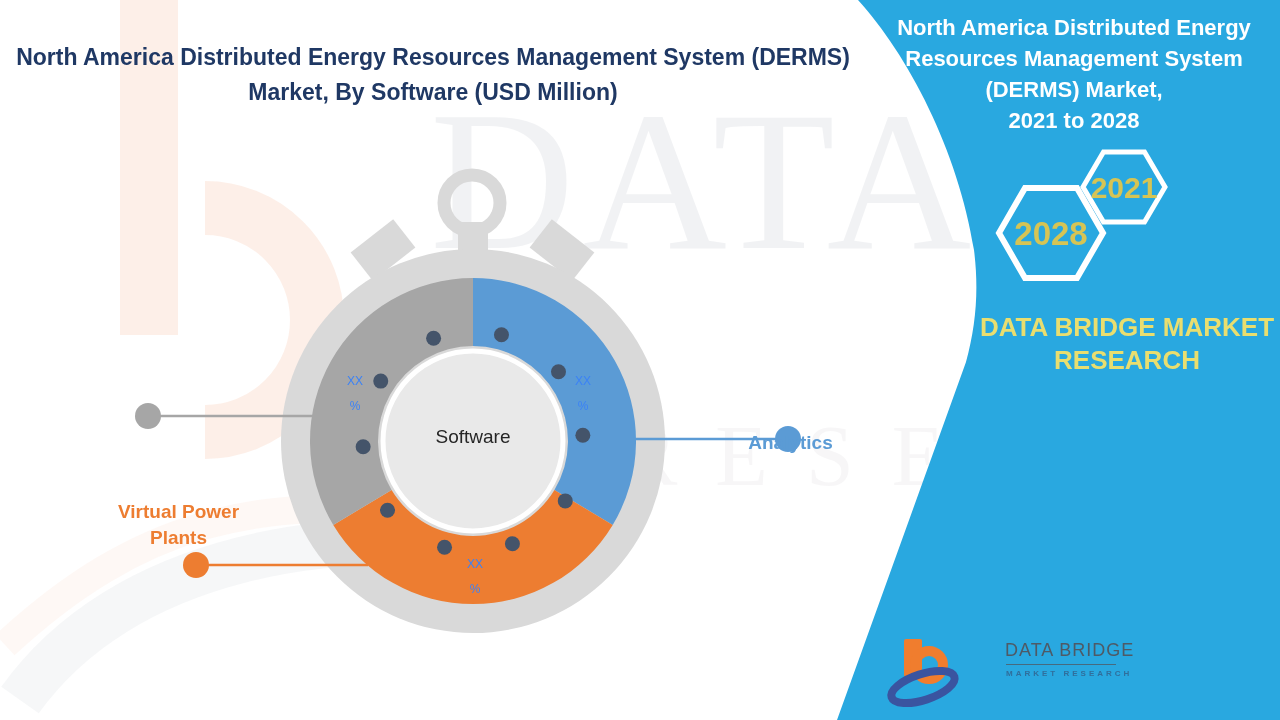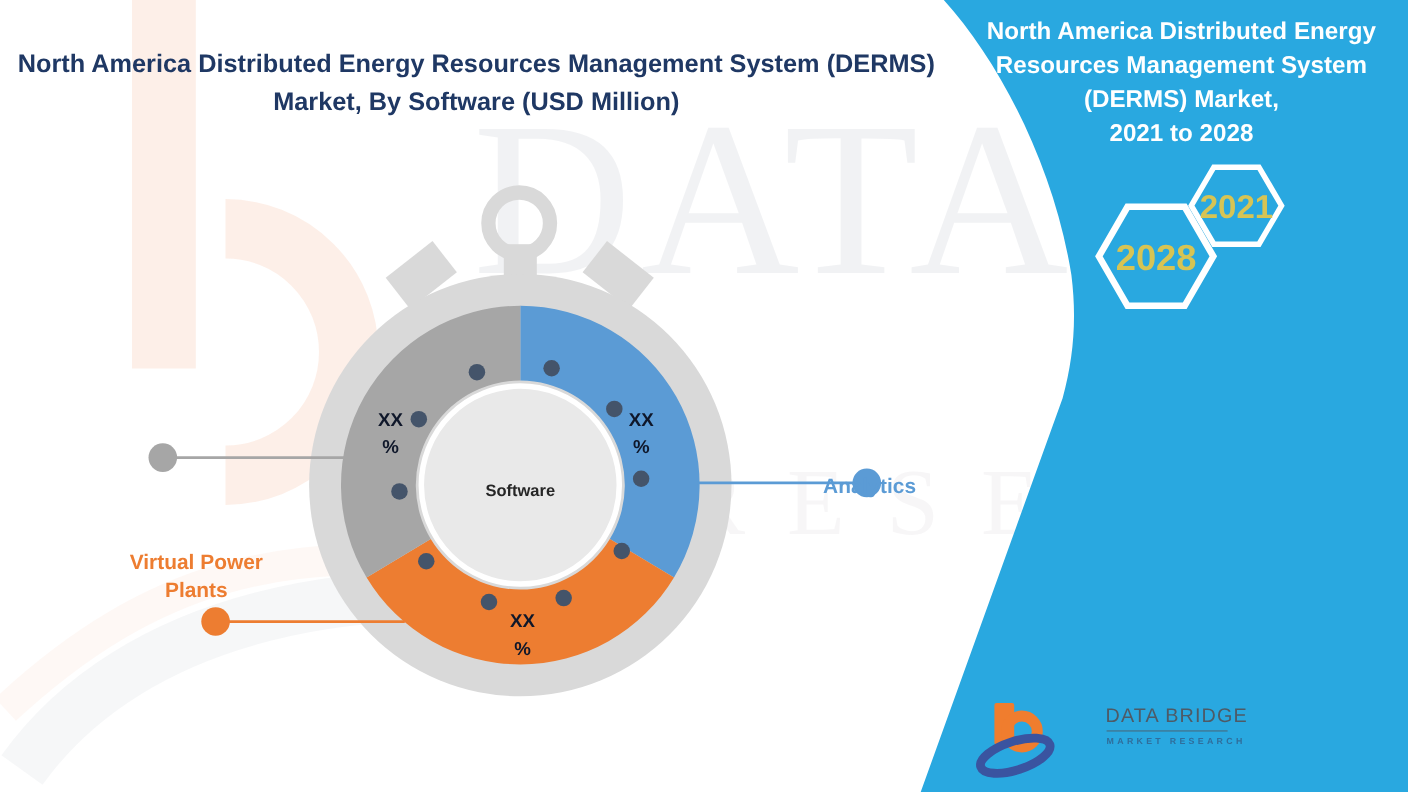--- a/index.html
+++ b/index.html
@@ -12,28 +12,28 @@
   .main-title{left:15px;top:40px;width:836px;text-align:center;
     font-size:23px;font-weight:600;color:#1f3864;line-height:35px;}
 
   
   .cat-label{font-size:19px;font-weight:700;text-align:center;line-height:26px;}
   .cat-mgmt{left:63px;top:343px;width:170px;color:#a6a6a6;}
   .cat-vpp{left:96px;top:499px;width:165px;color:#ed7d31;}
   .cat-analytics{left:728px;top:388px;width:125px;color:#5b9bd5;margin-top:42px;}
 
   
-  .xx-label{width:60px;text-align:center;color:#0f172a;font-weight:700;
-    font-size:17px;line-height:25px;}
+  .xx-label{width:60px;text-align:center;color:#3b82f6;font-weight:400;
+    font-size:12px;line-height:25px;}
   .xx-blue{left:553px;top:369px;}
   .xx-gray{left:325px;top:369px;}
   .xx-orange{left:445px;top:552px;}
 
-  .center-label{left:397px;top:438px;width:152px;text-align:center;
-    font-size:15px;font-weight:700;color:#262626;}
+  .center-label{left:397px;top:426px;width:152px;text-align:center;
+    font-size:19px;font-weight:400;color:#262626;}
 
   
   .panel-heading{left:893px;top:12px;width:362px;text-align:center;color:#ffffff;
     font-size:22px;font-weight:600;line-height:31px;}
   .brand-caption{left:977px;top:311px;width:300px;text-align:center;color:#e9de6f;
     font-size:26px;font-weight:600;line-height:33px;}
 
   
   .logo-name{left:1005px;top:640px;width:160px;font-size:18px;font-weight:400;
     color:#4e5a66;letter-spacing:1px;}
@@ -126,18 +126,19 @@
     <div>%</div>
   </div>
 
   <div class="abs center-label">Software</div>
 
   <div class="abs panel-heading">
     <div>North America Distributed Energy Resources Management System (DERMS) Market,</div>
     <div>2021 to 2028</div>
   </div>
 
+  <div class="abs brand-caption">DATA BRIDGE MARKET RESEARCH</div>
 
   <div class="abs logo-name">DATA BRIDGE</div>
   <div class="abs logo-underline"></div>
   <div class="abs logo-sub">MARKET RESEARCH</div>
 
 </div>
 
 </body></html>

